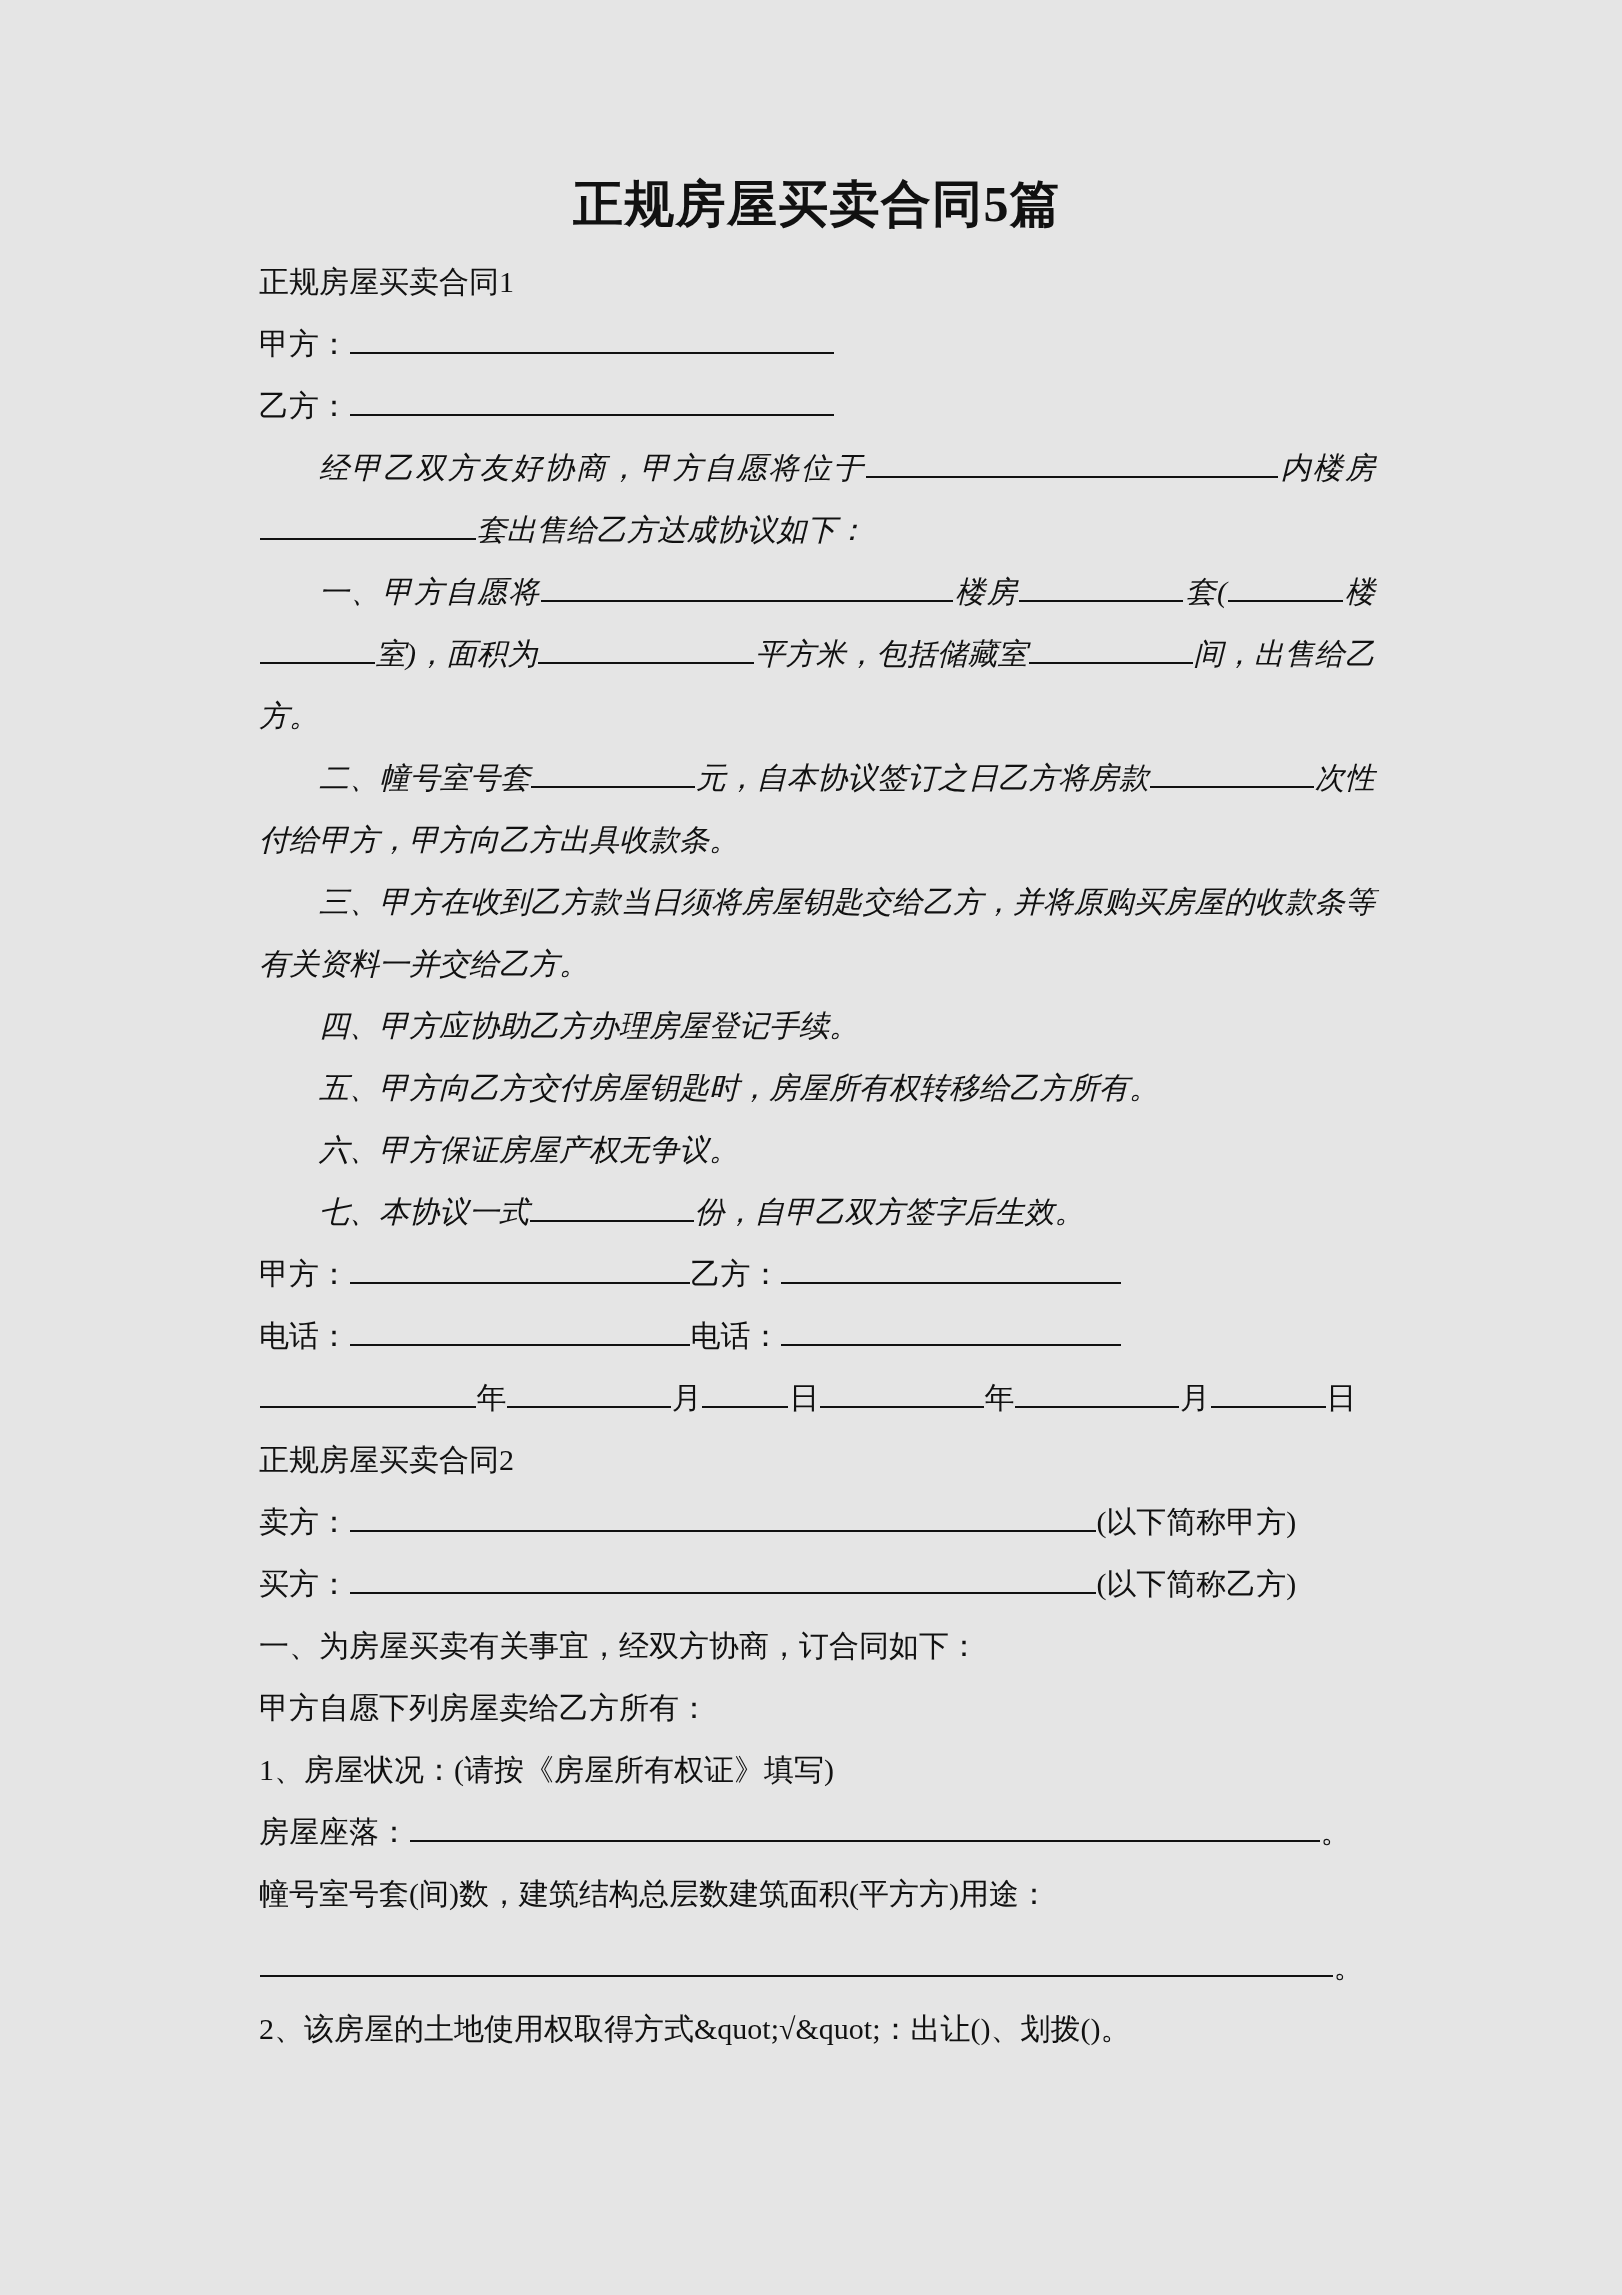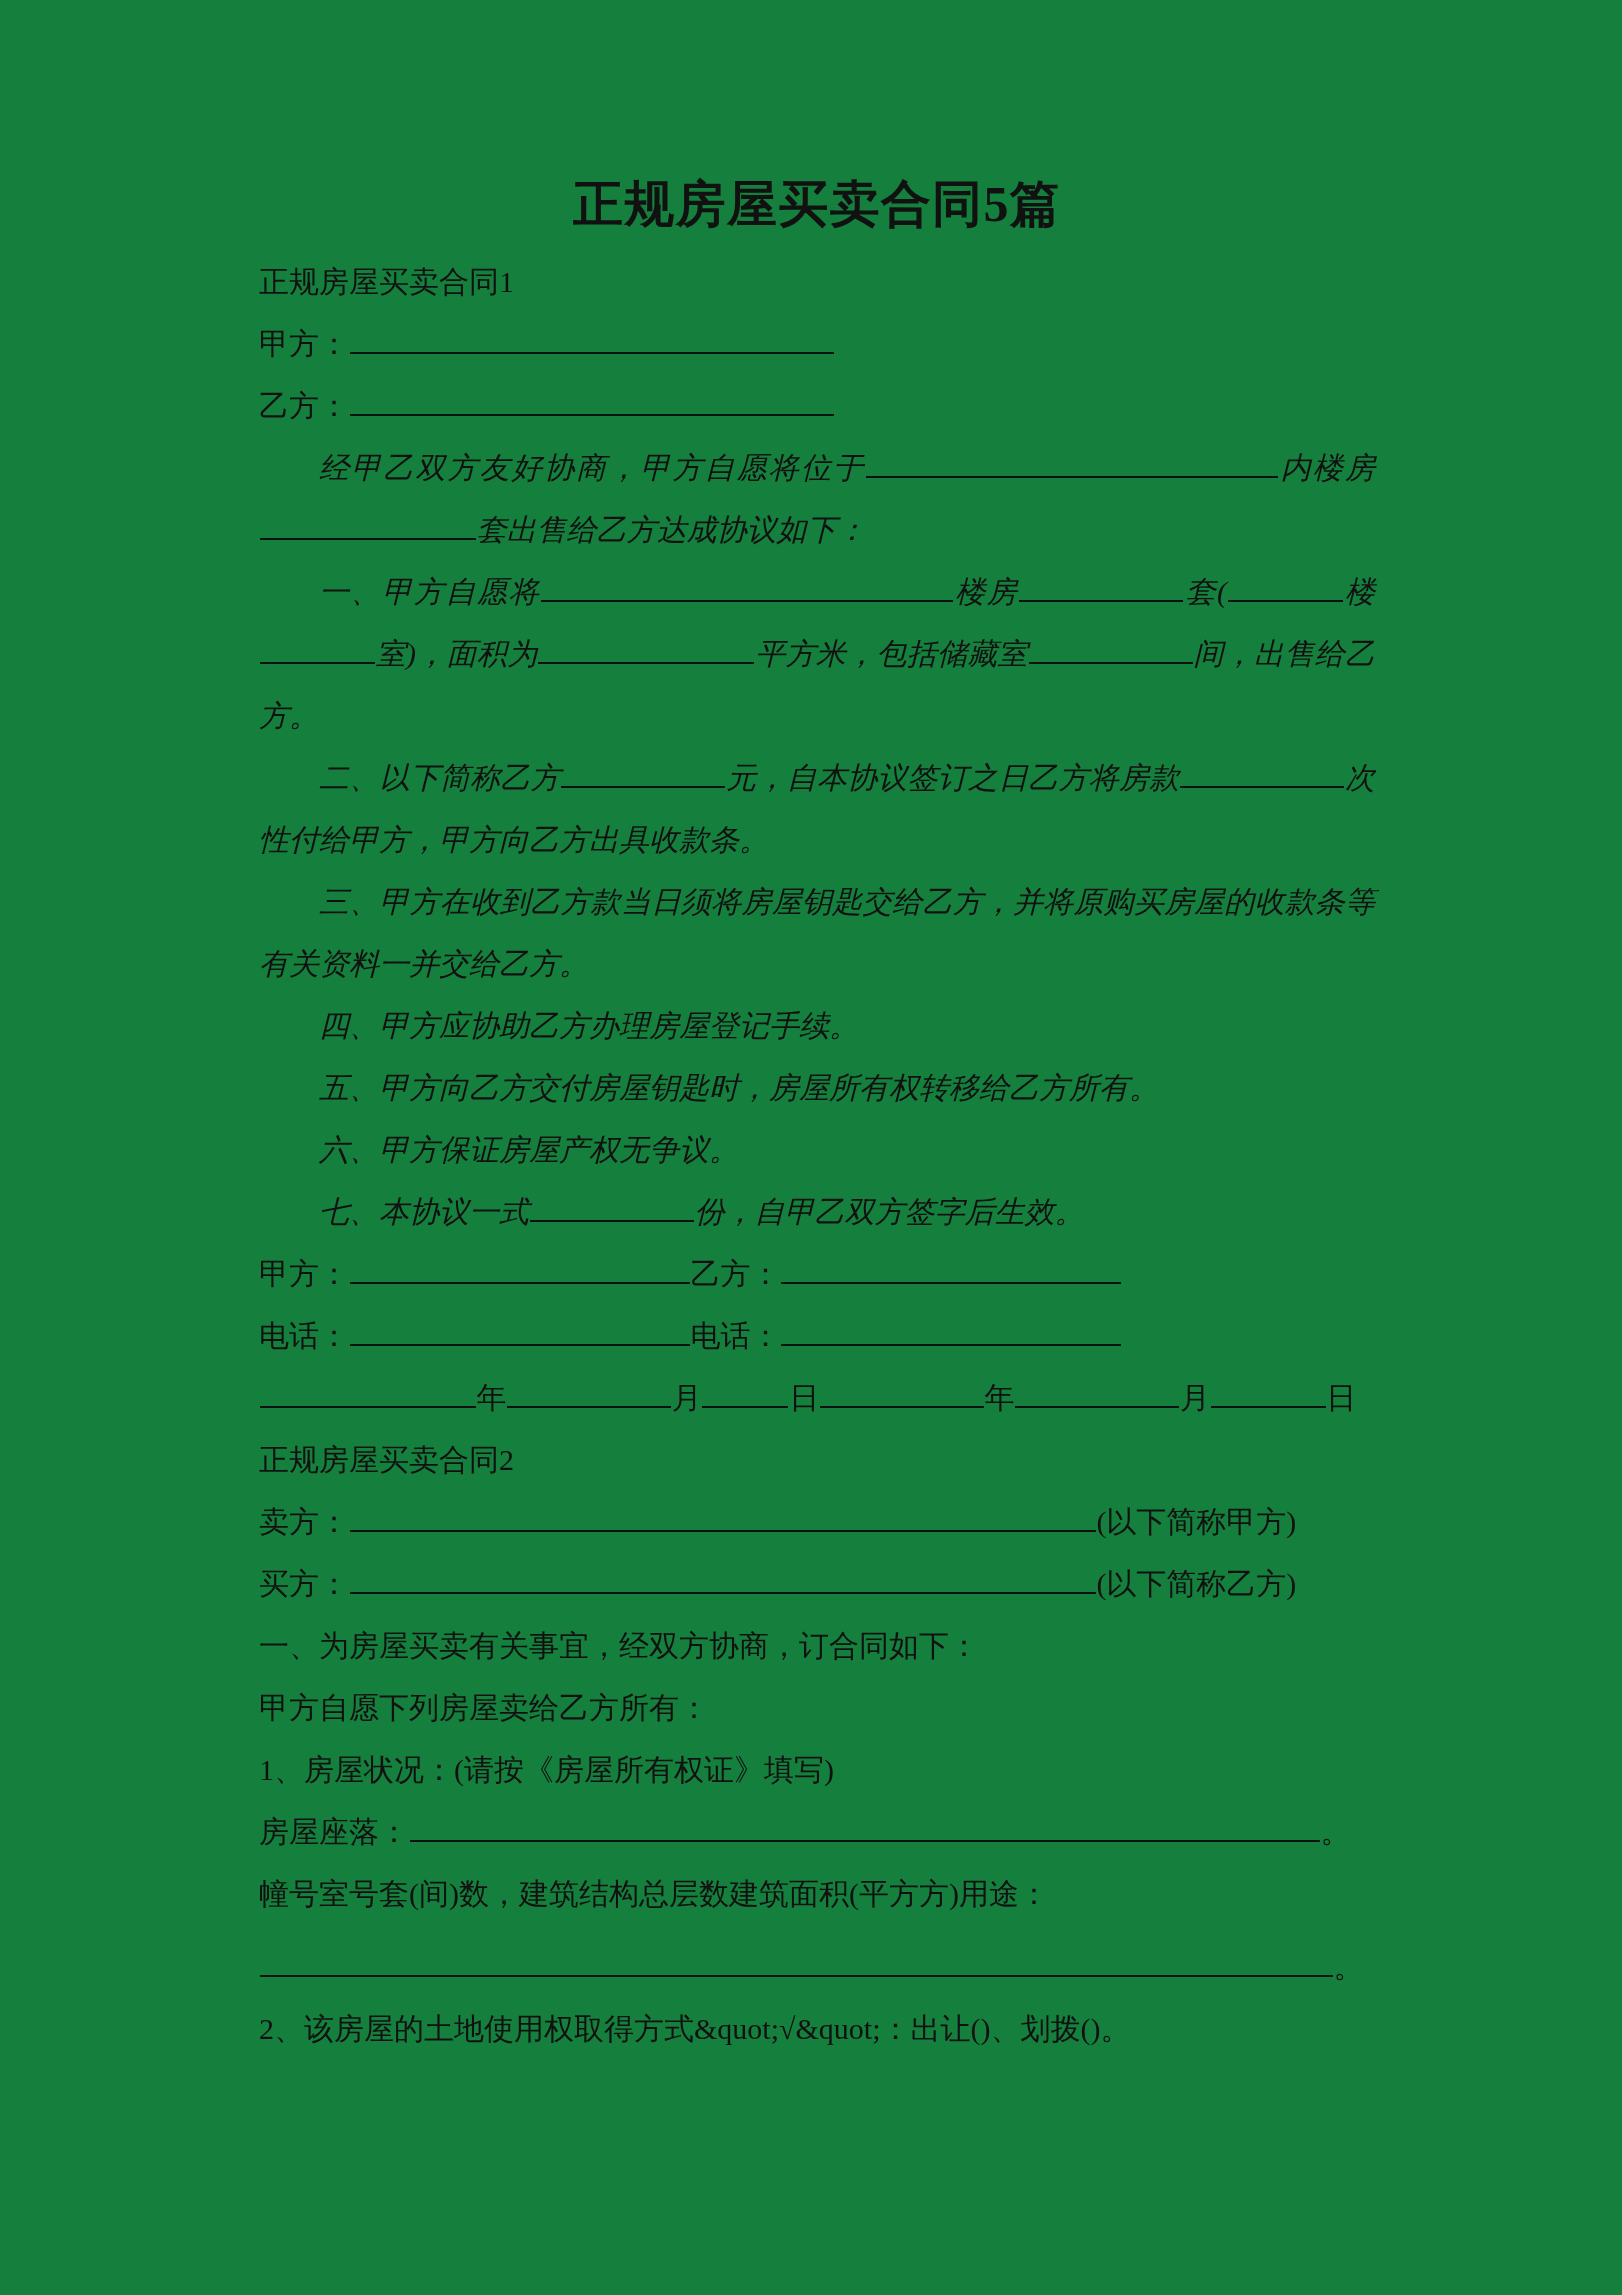--- a/index.html
+++ b/index.html
@@ -10,21 +10,21 @@
   }
   body {
     font-family: "Liberation Serif", "DejaVu Serif", serif;
     color: #111111;
   }
   .page {
     position: relative;
     width: 1623px;
     height: 2295px;
     margin: 0 auto;
-    background: #15803d;
+    background: #e5e5e5;
     box-sizing: border-box;
     overflow: hidden;
   }
   .content {
     position: absolute;
     left: 259px;
     top: 0;
     width: 1116px;
   }
   .doc-title {
@@ -86,21 +86,21 @@
     <p class="para section-head">正规房屋买卖合同1</p>
 
     <p class="para section-head"><span>甲方：</span><span class="blank u-h4"></span></p>
 
     <p class="para section-head"><span>乙方：</span><span class="blank u-h4"></span></p>
 
     <p class="para first-line-indent"><span>经甲乙双方友好协商，甲方自愿将位于</span><span class="blank u-h3"></span><span>内楼房</span><span class="blank u-l"></span><span>套出售给乙方达成协议如下：</span></p>
 
     <p class="para first-line-indent"><span>一、甲方自愿将</span><span class="blank u-h3"></span><span>楼房</span><span class="blank u-m"></span><span>套(</span><span class="blank u-s"></span><span>楼</span><span class="blank u-s"></span><span>室)，面积为</span><span class="blank u-l"></span><span>平方米，包括储藏室</span><span class="blank u-m"></span><span>间，出售给乙方。</span></p>
 
-    <p class="para first-line-indent"><span>二、以下简称乙方</span><span class="blank u-m"></span><span>元，自本协议签订之日乙方将房款</span><span class="blank u-m"></span><span>次性付给甲方，甲方向乙方出具收款条。</span></p>
+    <p class="para first-line-indent"><span>二、幢号室号套</span><span class="blank u-m"></span><span>元，自本协议签订之日乙方将房款</span><span class="blank u-m"></span><span>次性付给甲方，甲方向乙方出具收款条。</span></p>
 
     <p class="para first-line-indent">三、甲方在收到乙方款当日须将房屋钥匙交给乙方，并将原购买房屋的收款条等有关资料一并交给乙方。</p>
 
     <p class="para first-line-indent">四、甲方应协助乙方办理房屋登记手续。</p>
 
     <p class="para first-line-indent">五、甲方向乙方交付房屋钥匙时，房屋所有权转移给乙方所有。</p>
 
     <p class="para first-line-indent">六、甲方保证房屋产权无争议。</p>
 
     <p class="para first-line-indent"><span>七、本协议一式</span><span class="blank u-m"></span><span>份，自甲乙双方签字后生效。</span></p>

